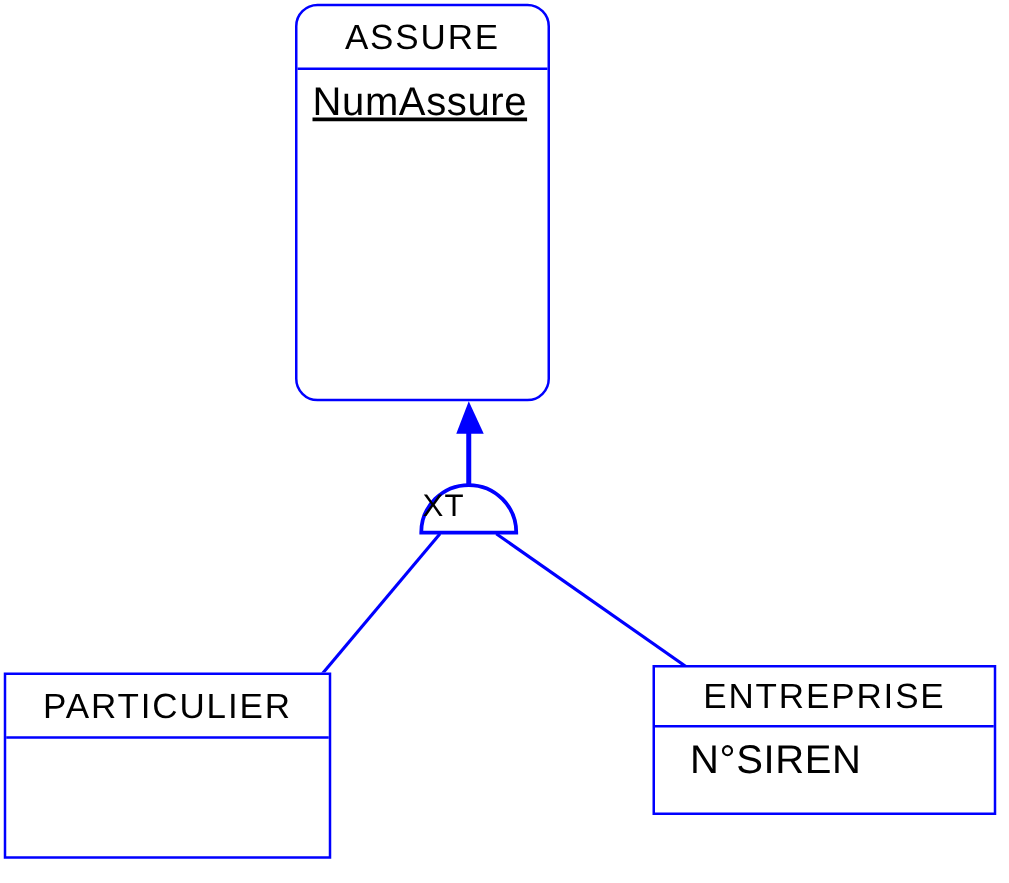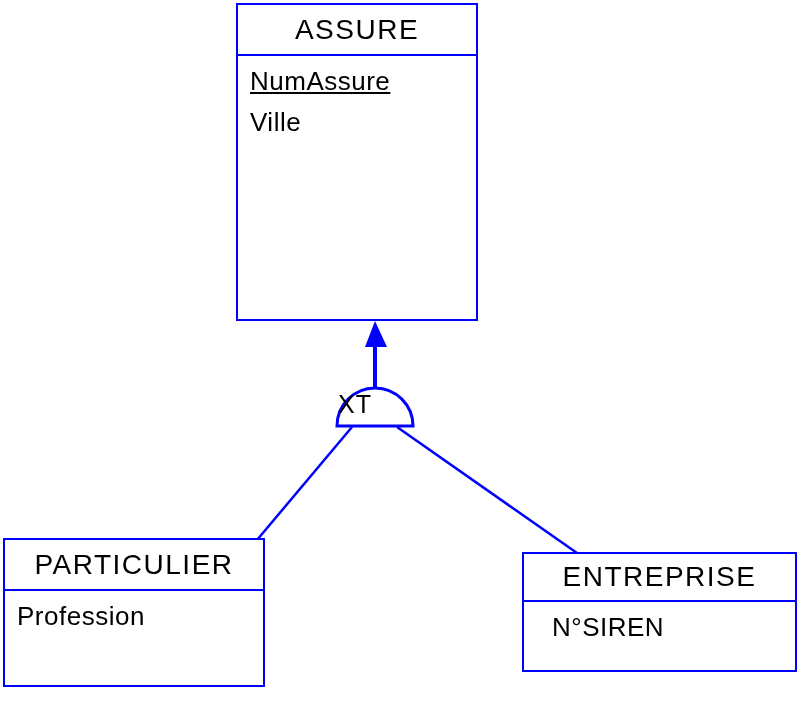--- a/index.html
+++ b/index.html
@@ -25,36 +25,36 @@
   .entity-title{
     display:flex;align-items:center;justify-content:center;
     border-bottom:2px solid var(--blue);
     font-size:28px;
     letter-spacing:1.5px;
     color:var(--ink);
     white-space:nowrap;
   }
   .entity-attrs{
     padding:5px 6px 0 12px;
-    font-size:26px;
+    font-size:32px;
     letter-spacing:0.5px;
     line-height:41px;
     white-space:nowrap;
   }
   .attr{display:block;}
   .attr.pk{text-decoration:underline;}
 
   
-  #entity-assure{left:236px;top:3px;width:242px;height:318px;}
+  #entity-assure{left:236px;top:3px;width:204px;height:318px;border-radius:18px;}
   #entity-assure .entity-title{height:49px;}
 
   #entity-particulier{left:3px;top:538px;width:262px;height:149px;}
   #entity-particulier .entity-title{height:49px;}
 
-  #entity-entreprise{left:522px;top:552px;width:275px;height:120px;}
+  #entity-entreprise{left:522px;top:532px;width:275px;height:120px;}
   #entity-entreprise .entity-title{height:46px;}
   #entity-entreprise .entity-attrs{line-height:40px;padding-left:28px;}
 
   .xt-label{
     font-family:"Liberation Sans","DejaVu Sans",sans-serif;
     font-size:25px;
     letter-spacing:1px;
     fill:var(--ink);
   }
 </style>
@@ -72,29 +72,25 @@
     <polygon points="375,321 365,347 387,347" fill="#0000FF"></polygon>
 
     <path d="M 337 426 A 38 38 0 0 1 413 426 Z" fill="#ffffff" stroke="#0000FF" stroke-width="3"></path>
     <text class="xt-label" x="338" y="413">XT</text>
   </svg>
 
   <div class="entity" id="entity-assure">
     <div class="entity-title">ASSURE</div>
     <div class="entity-attrs">
       <span class="attr pk">NumAssure</span>
-      <span class="attr">Ville</span>
     </div>
   </div>
 
   <div class="entity" id="entity-particulier">
     <div class="entity-title">PARTICULIER</div>
-    <div class="entity-attrs">
-      <span class="attr">Profession</span>
-    </div>
   </div>
 
   <div class="entity" id="entity-entreprise">
     <div class="entity-title">ENTREPRISE</div>
     <div class="entity-attrs">
       <span class="attr">N°SIREN</span>
     </div>
   </div>
 
 </div>

